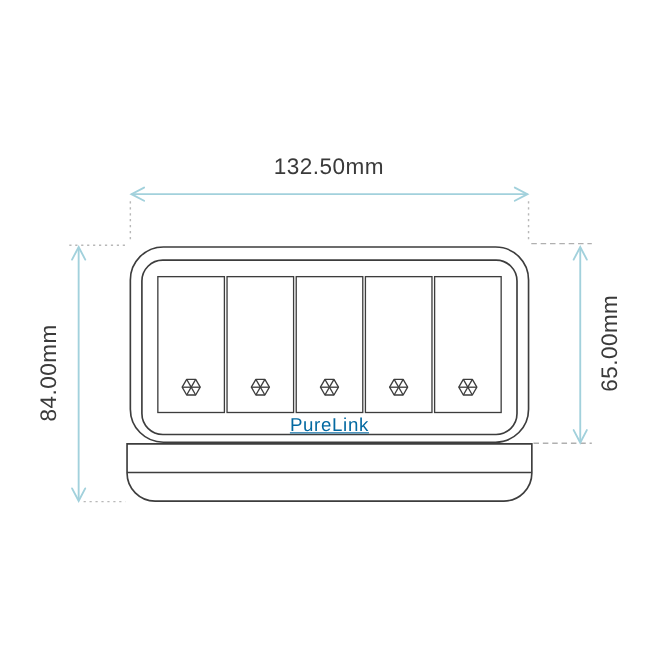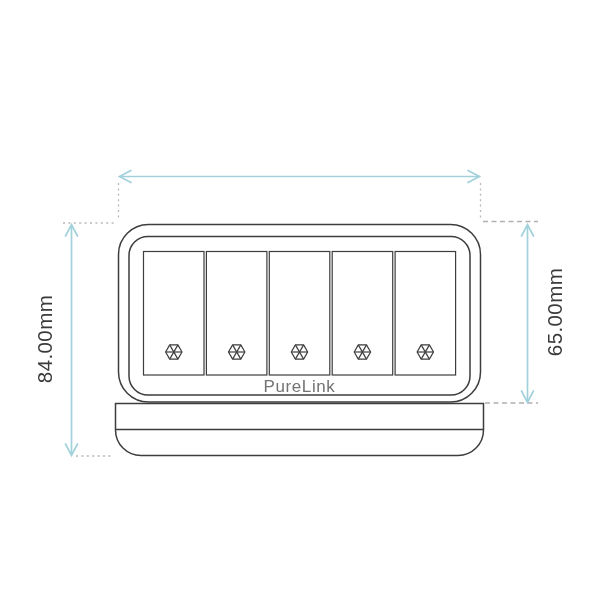--- a/index.html
+++ b/index.html
@@ -47,22 +47,23 @@
     transform: rotate(-90deg);
   }
   .brand-label {
     position: absolute;
     left: 219px;
     top: 377px;
     width: 161px;
     text-align: center;
     font-size: 17px;
     line-height: 20px;
-    color: #737373;
+    color: #0369a1;
     letter-spacing: 0.6px;
+    text-decoration: underline;
   }
   
   .dim-stroke      { stroke: #a2d1dc; stroke-width: 1.7; fill: none; stroke-linecap: round; }
   .ext-dotted      { stroke: #b8b8b8; stroke-width: 1.3; fill: none; stroke-dasharray: 2 3.4; }
   .ext-dashed      { stroke: #b0b0b0; stroke-width: 1.3; fill: none; stroke-dasharray: 5 3.5; }
   .device-stroke   { stroke: #3d3d3d; stroke-width: 1.5; fill: none; }
   .button-stroke   { stroke: #3d3d3d; stroke-width: 1.2; fill: #ffffff; }
   .icon-stroke     { stroke: #3d3d3d; stroke-width: 1.2; fill: none; stroke-linejoin: round; }
 </style>
 </head>
@@ -126,19 +127,20 @@
         <use href="#hexwheel" class="icon-stroke" transform="translate(425.3,352)"></use>
       </g>
     </g>
 
     <g>
       <path class="device-stroke" d="M115.5 403.5 H483.5 V430 A25.5 25.5 0 0 1 458 455.5 H141 A25.5 25.5 0 0 1 115.5 430 Z"></path>
       <line class="device-stroke" x1="115.5" y1="429.5" x2="483.5" y2="429.5"></line>
     </g>
   </svg>
 
+  <span class="dim-label horizontal">132.50mm</span>
 
   <span class="dim-label left-rotated">84.00mm</span>
 
   <span class="dim-label right-rotated">65.00mm</span>
 
   <span class="brand-label">PureLink</span>
 </div>
 
 </body></html>

